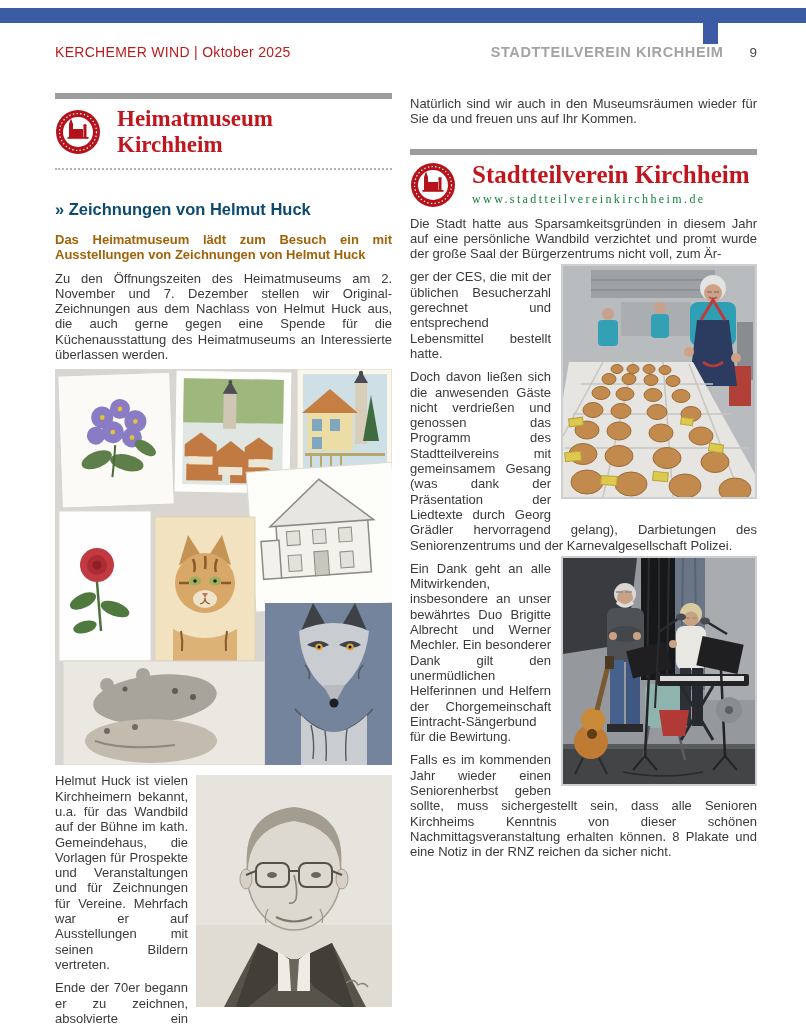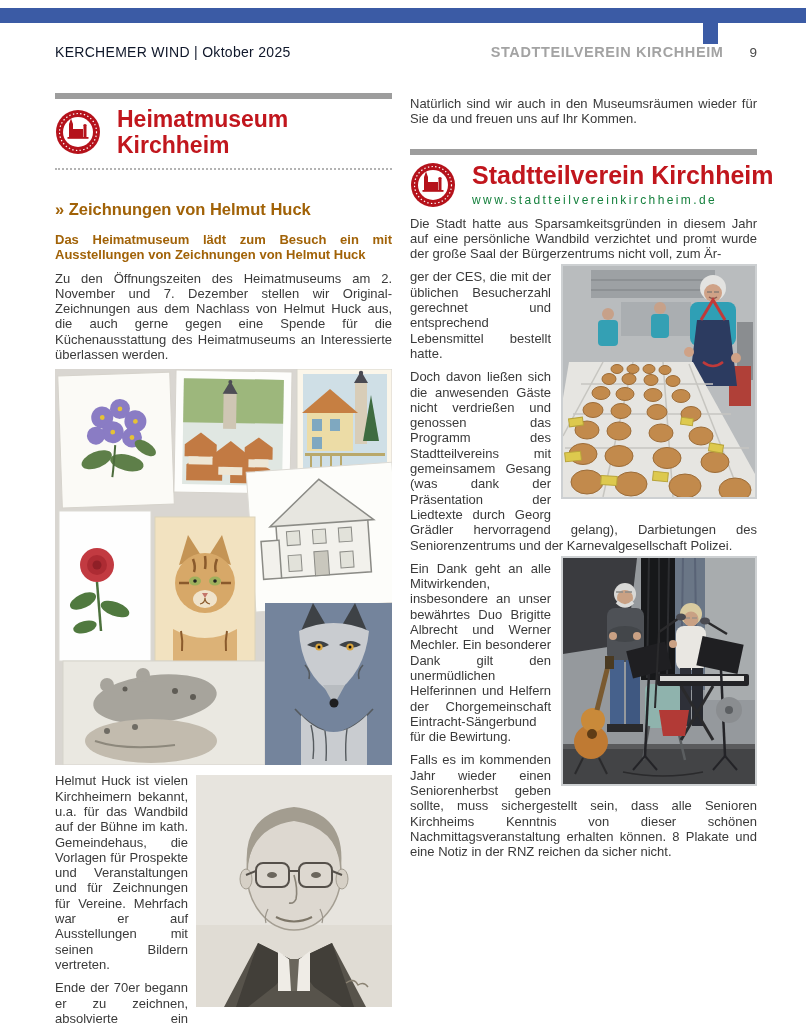--- a/index.html
+++ b/index.html
@@ -1,37 +1,37 @@
 <!DOCTYPE html>
 <html lang="de"><head>
 <meta charset="utf-8">
 <style>
   html,body{margin:0;padding:0;background:#fff;}
   .page{position:relative;width:806px;height:1024px;background:#ffffff;overflow:hidden;
         font-family:"Liberation Sans", sans-serif;color:#3a3a3a;}
   .topbar{position:absolute;top:8px;left:0;width:806px;height:15px;background:#3b5ba5;}
   .toptab{position:absolute;top:8px;left:703px;width:15px;height:36px;background:#3b5ba5;}
   .pagehead{position:absolute;top:44px;left:55px;width:702px;display:flex;justify-content:space-between;align-items:baseline;}
-  .masthead{font-size:14px;color:#0f172a;letter-spacing:.3px;}
+  .masthead{font-size:14px;color:#b91c1c;letter-spacing:.3px;}
   .headright{display:flex;align-items:baseline;gap:26px;}
   .sectionname{font-size:14.5px;font-weight:bold;color:#a3a3a3;letter-spacing:.6px;}
   .pagenum{font-size:13.5px;color:#4a4a4a;}
   .cols{position:absolute;top:88px;left:55px;width:702px;display:flex;gap:18px;}
   .col{position:relative;}
   .col.left{width:337px;}
   .col.right{width:347px;}
   .rule{height:6px;background:#9d9d9d;}
   .rule.l{margin-top:5px;}
-  .sechead{display:flex;align-items:center;gap:16px;margin-top:7px;}
+  .sechead{display:flex;align-items:center;gap:16px;margin-top:7px;font-family:Liberation Serif, serif;}
   .seal{flex:0 0 46px;width:46px;height:46px;}
   .sectitle{font-size:23px;line-height:1.13;font-weight:bold;color:#c1161d;max-width:220px;}
   .sectitle2{font-size:25px;line-height:1.05;font-weight:bold;color:#c1161d;white-space:nowrap;}
   .securl{font-size:12px;color:#15803d;letter-spacing:2.4px;margin-top:4px;}
   .dotted{border-top:2px dotted #b3b3b3;margin-top:10px;}
-  h2.article{font-size:16.5px;color:#a16207;margin:30px 0 0 0;}
+  h2.article{font-size:16.5px;color:#0c4a6e;margin:30px 0 0 0;}
   p{margin:8px 0 0 0;font-size:13px;line-height:15.3px;text-align:justify;}
   p.lead{font-weight:bold;color:#a16207;margin-top:13px;}
   p.sig{margin-top:20px;text-align:left;}
   p.subtitle{font-size:14px;margin-top:17px;text-align:left;}
   .rule.r2{margin-top:22px;}
   figure{margin:0;padding:0;}
   .collage{margin-top:7px;width:337px;height:396px;}
   .collage svg{display:block;}
   .about{margin-top:8px;}
   .portrait{float:right;width:196px;height:232px;margin:2px 0 6px 8px;}

